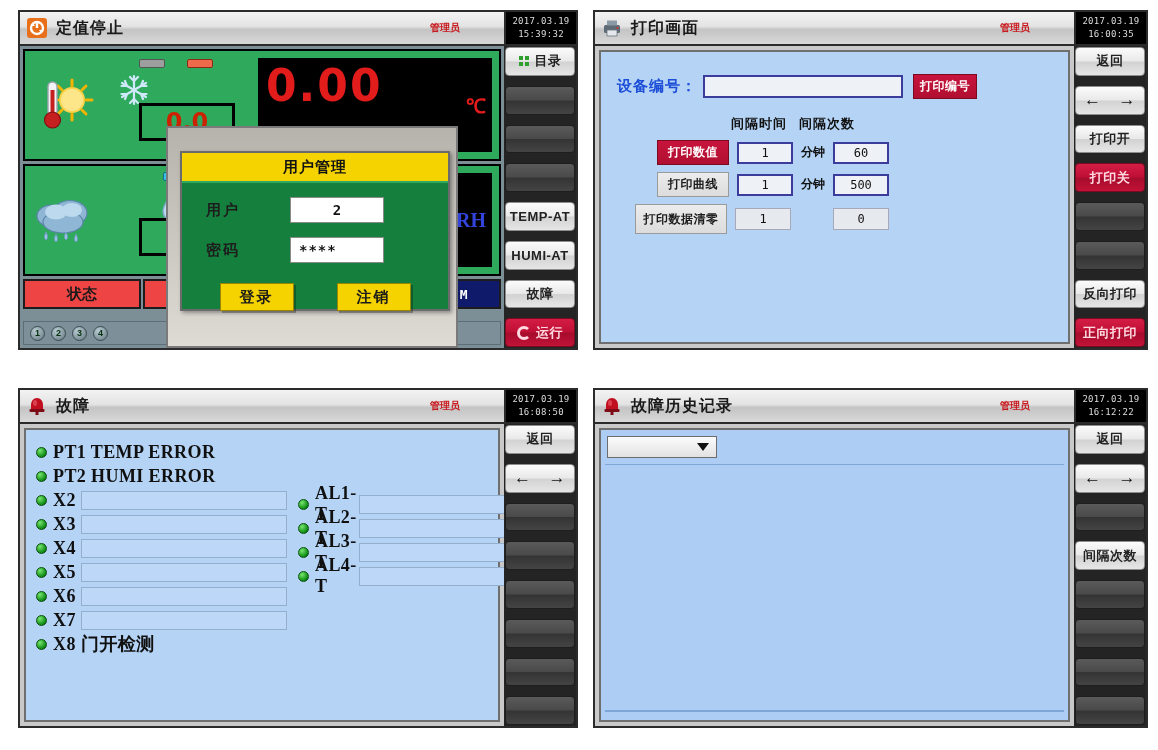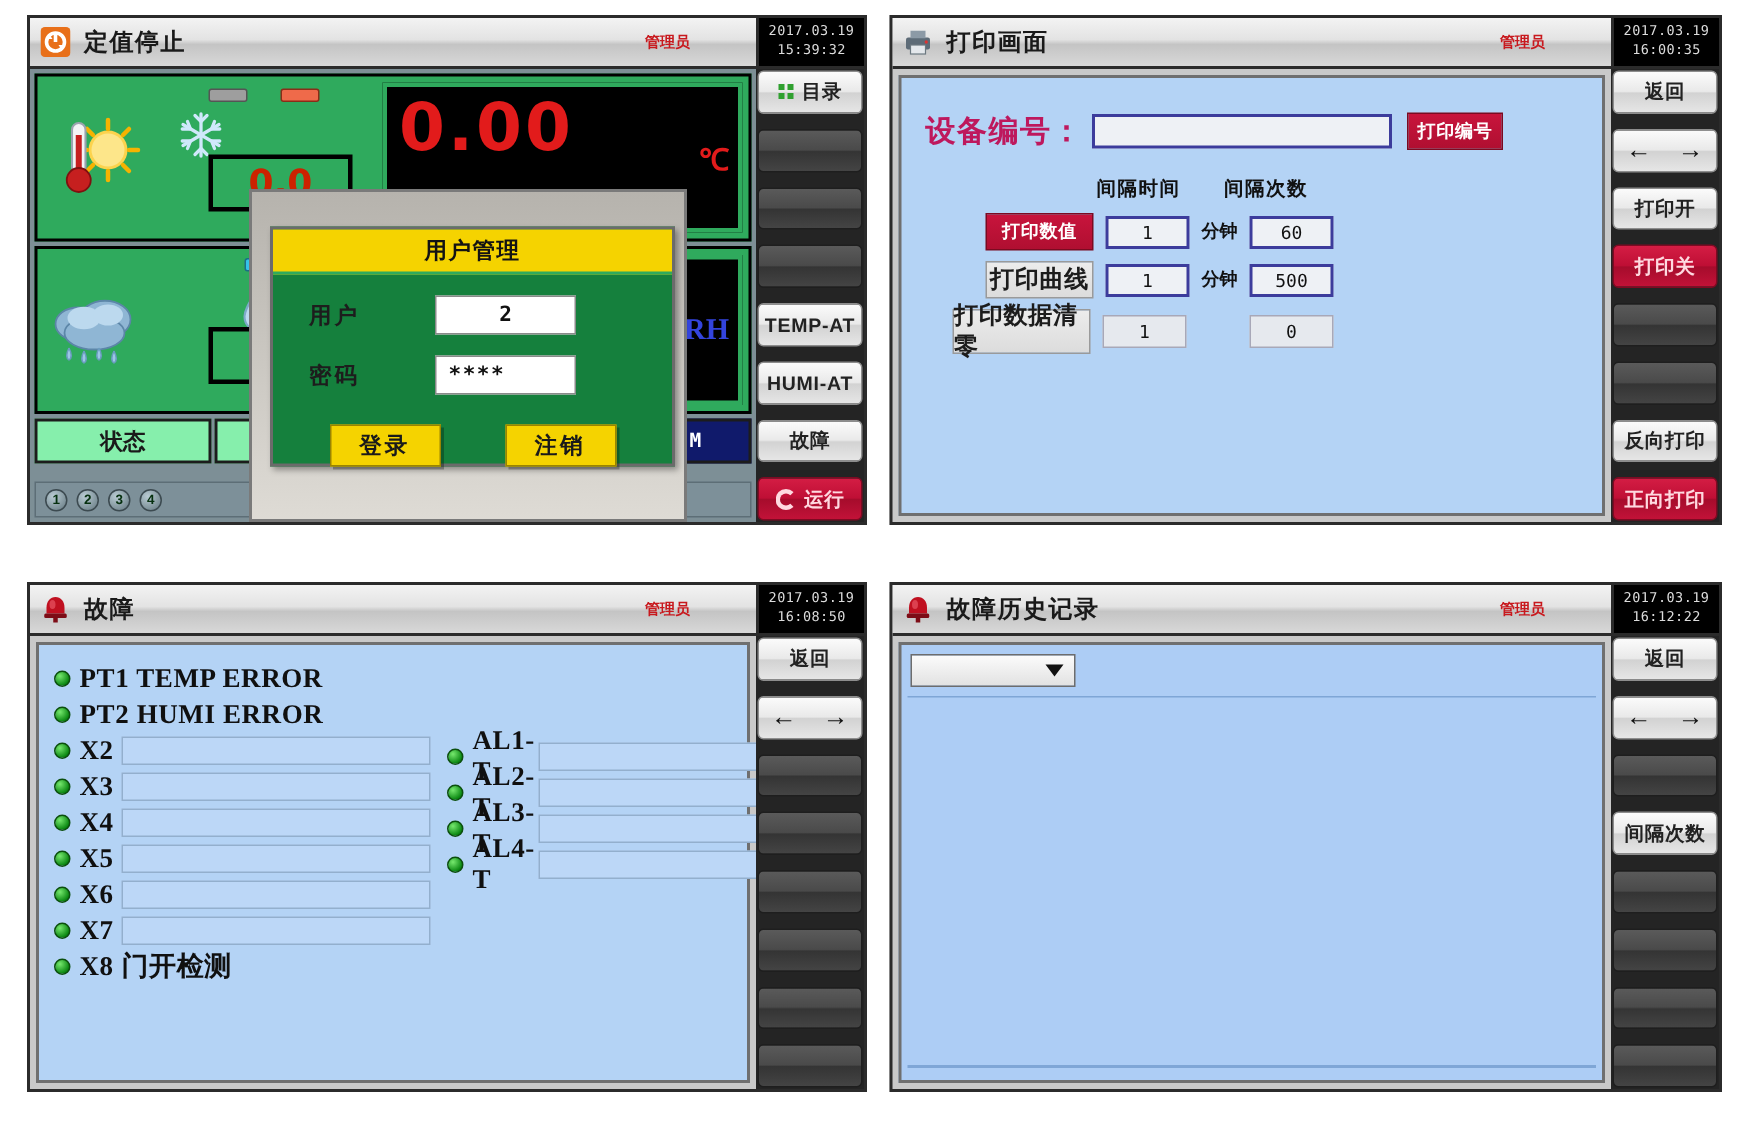--- a/index.html
+++ b/index.html
@@ -104,21 +104,21 @@
   }
   .pv-num { position:absolute; left:8px; top:2px; font-size:44px; font-weight:bold;
             font-family:"DejaVu Sans", sans-serif; letter-spacing:2px; }
   .pv-num.temp { color:#e21b1b; }
   .pv-num.humi { color:#2233cc; }
   .pv-unit { font-size:20px; font-weight:bold; font-family:"Liberation Serif", serif; }
   .pv-unit.temp { color:#e21b1b; }
   .pv-unit.humi { color:#3344dd; }
   .tabs-row { display:flex; height:30px; gap:2px; }
   .tab {
-    flex:1; background:#86efac; border:2px solid #1c1c1c;
+    flex:1; background:#ef4444; border:2px solid #1c1c1c;
     display:flex;align-items:center;justify-content:center;
     font-size:15px;font-weight:bold;color:#1a1a1a;
   }
   .tab.time {
     background:#101a6b; color:#fff; font-family:"DejaVu Sans Mono", monospace;
     font-size:13px; letter-spacing:1px;
   }
   .statusbar {
     position:absolute;left:3px;right:3px;bottom:3px;height:24px;
     background:#7d9099;border:1px solid #5d6e76;
@@ -161,38 +161,38 @@
     display:flex;align-items:center;justify-content:center;
     font-size:15px;font-weight:bold;color:#1a1a1a;letter-spacing:2px;
   }
 
   
   .print-area {
     position:absolute; inset:4px; background:#b4d3f5;
     border:2px solid #6f6f6f;
   }
   .dev-row { display:flex;align-items:center;margin:22px 0 0 16px; }
-  .dev-label { font-size:20px;font-weight:bold;color:#be185d;margin-right:6px;letter-spacing:1px;}
+  .dev-label { font-size:15px;font-weight:bold;color:#1d4ed8;margin-right:6px;letter-spacing:1px;}
   .dev-input {
     width:200px;height:23px;background:#eef1f5;border:2px solid #3c3c9c;
   }
   .btn-red {
     background:linear-gradient(to bottom,#c8143c 0%,#b00f31 100%);
     color:#fff;border:1px solid #7b0a21;
     display:flex;align-items:center;justify-content:center;
     font-size:12px;font-weight:bold;letter-spacing:.5px;
   }
   .btn-grey {
     background:linear-gradient(to bottom,#ececec 0%,#dcdcdc 100%);
     color:#1c1c1c;border:1px solid #9a9a9a;
     display:flex;align-items:center;justify-content:center;
-    font-size:16px;font-weight:bold;letter-spacing:.5px;
+    font-size:12px;font-weight:bold;letter-spacing:.5px;
   }
   .print-no-btn { width:64px;height:25px;margin-left:10px; }
-  .col-heads { display:flex;margin:16px 0 0 130px;gap:29px;align-items:center; }
+  .col-heads { display:flex;margin:16px 0 0 130px;gap:12px;align-items:center; }
   .col-heads span { font-size:13px;font-weight:bold;color:#111;letter-spacing:1px; }
   .p-row { display:flex;align-items:center;margin:7px 0 0 56px;gap:8px; }
   .p-btn { width:72px;height:25px; }
   .p-btn.wide { width:92px;height:30px; }
   .nfield {
     width:56px;height:22px;background:#eef1f5;border:2px solid #3c3c9c;
     display:flex;align-items:center;justify-content:center;
     font-size:12px;color:#111;font-family:"DejaVu Sans Mono",monospace;
   }
   .nfield.plain { border:1px solid #a8a8b8;background:#e6e9ee; }

